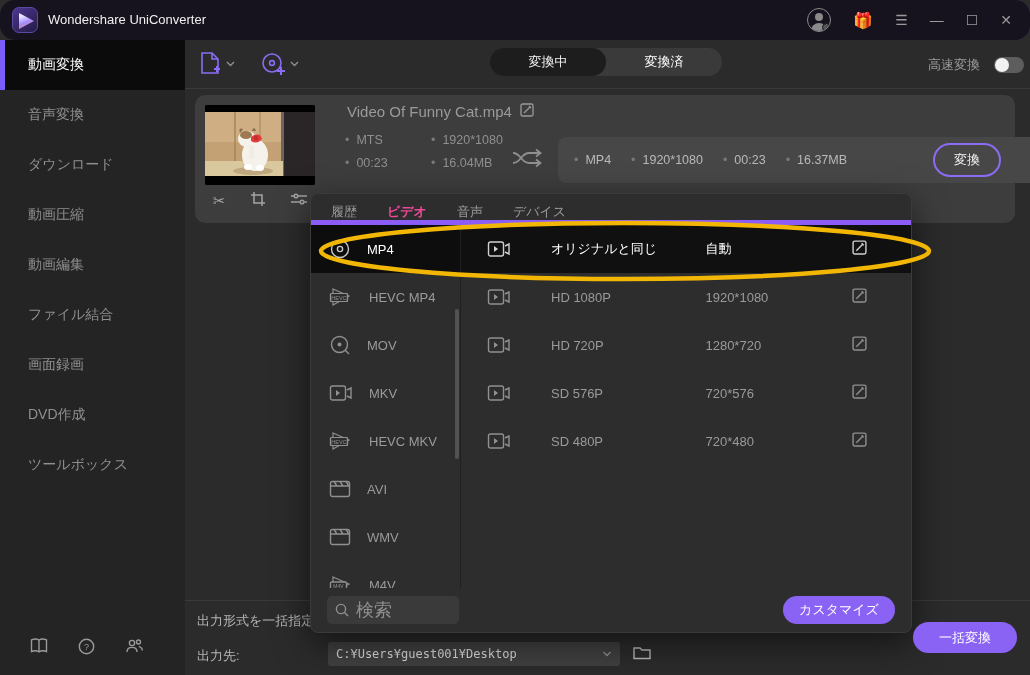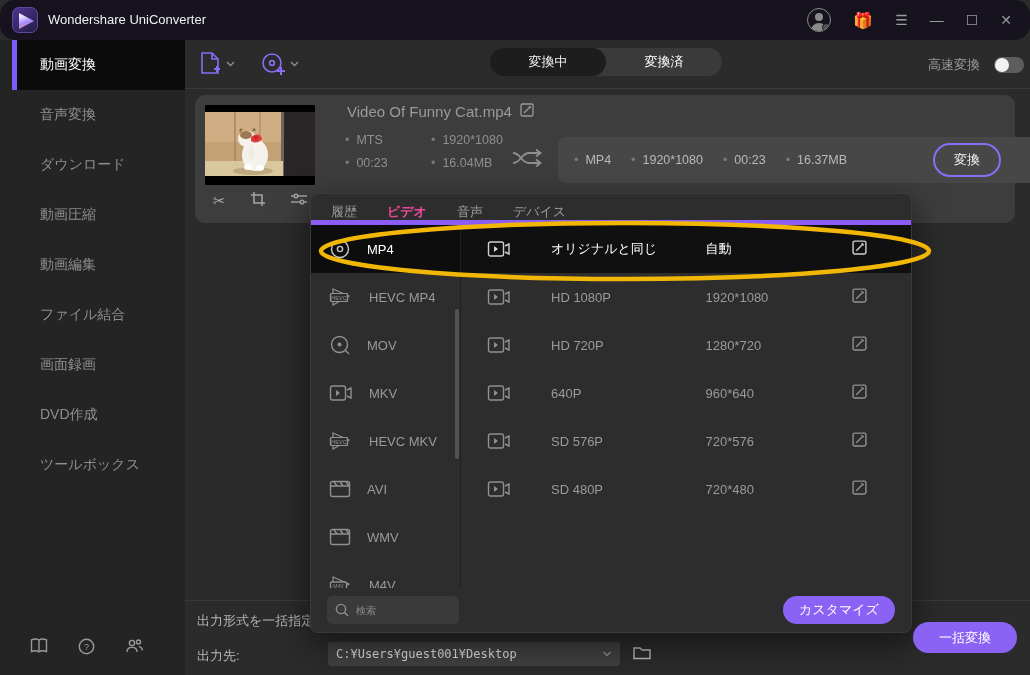--- a/index.html
+++ b/index.html
@@ -14,21 +14,21 @@
   .tb-icons { position:absolute; right:0; top:0; height:40px; display:flex; align-items:center; gap:22px; padding-right:18px; }
   .winbtn { color:#9a9a9a; font-size:14px; line-height:1; cursor:default; }
   .avatar { width:24px; height:24px; border:1.5px solid #8a8a8a; border-radius:50%; position:relative; display:flex; align-items:flex-end; justify-content:center; overflow:hidden; }
   .avatar .head { width:8px; height:8px; background:#8a8a8a; border-radius:50%; position:absolute; top:4px; left:7px; }
   .avatar .body { width:16px; height:8px; background:#8a8a8a; border-radius:8px 8px 0 0; }
   .avatar .badge { position:absolute; right:-1px; bottom:-1px; width:9px; height:9px; background:#555; border-radius:50%; border:1px solid #16121e; }
   .gift { font-size:16px; color:#f07018; }
 
   
   .sidebar { position:absolute; left:0; top:40px; width:185px; height:635px; background:#242424; }
-  .side-item { height:50px; display:flex; align-items:center; padding-left:28px; color:#8f8f8f; font-size:14px; cursor:default;margin-left:12px; }
+  .side-item { height:50px; display:flex; align-items:center; padding-left:28px; color:#8f8f8f; font-size:14px; cursor:default; }
   .side-item.active { background:#0b0b0b; color:#ffffff; box-shadow:inset 5px 0 0 #7c5cfa; }
   .side-foot { position:absolute; left:30px; bottom:20px; display:flex; gap:30px; color:#9a9a9a; }
   .side-foot svg { display:block; }
 
   
   .main-divider { position:absolute; left:185px; top:88px; width:845px; height:1px; background:#3a3a3a; }
   .tool-btn { position:absolute; top:51px; display:flex; align-items:center; gap:4px; color:#8a6cf5; }
   .chev { color:#8f8f8f; }
   .segmented { position:absolute; left:490px; top:48px; width:232px; height:28px; background:#3a3a3a; border-radius:16px; display:flex; }
   .seg { flex:1; display:flex; align-items:center; justify-content:center; color:#ffffff; border-radius:16px; font-size:13px; }
@@ -65,21 +65,21 @@
   .preset-col { flex:1; overflow:hidden; }
   .pre-row { height:48px; display:flex; align-items:center; padding:0 20px 0 26px; color:#9a9a9a;gap:16px; }
   .pre-row.active { background:#101010; color:#fff; }
   .pre-row svg { flex:none; color:#909090; margin-right:24px; }
   .pre-row.active svg { color:#d0d0d0; }
   .pre-name { width:175px; }
   .pre-res { width:165px; }
   .pre-edit { margin-left:auto; color:#8f8f8f; }
   .p-foot { height:44px; display:flex; align-items:center; padding:0 16px; }
   .search-box { width:132px; height:28px; background:#3a3a3a; border-radius:5px; display:flex; align-items:center; padding:0 8px; gap:7px; color:#8f8f8f; }
-  .search-box input { border:none; outline:none; background:transparent; color:#cfcfcf; width:85px; font-size:10px; font-family:inherit; }
+  .search-box input { border:none; outline:none; background:transparent; color:#cfcfcf; width:85px; font-size:18px; font-family:inherit; }
   .search-box input::placeholder { color:#8f8f8f; }
   .customize-btn { margin-left:auto; width:112px; height:28px; background:#8a63f5; border:none; border-radius:14px; color:#fff; font-size:13px; display:flex; align-items:center; justify-content:center; }
 
   
   .footer { position:absolute; left:185px; top:600px; width:845px; height:75px; border-top:1px solid #3a3a3a; }
   .f-label1 { position:absolute; left:12px; top:11px; color:#b5b5b5; }
   .f-label2 { position:absolute; left:12px; top:46px; color:#b5b5b5; }
   .path-select { position:absolute; left:143px; top:41px; width:292px; height:24px; background:#404040; border-radius:3px; display:flex; align-items:center; padding:0 8px; }
   .path-text { color:#d8d8d8; font-size:12px; font-family:"DejaVu Sans Mono",monospace; }
   .path-select .chev { margin-left:auto; }
@@ -378,33 +378,20 @@
                 <rect x="1" y="1" width="12" height="12" rx="1.5"></rect>
                 <path d="M4 10 L10.5 3.5 M9 3 L11 5"></path>
               </svg></span>
         </div>
         <div class="pre-row">
           <svg width="24" height="20" viewBox="0 0 24 20" fill="none" stroke="currentColor" stroke-width="1.4">
               <rect x="1.5" y="3" width="15" height="14" rx="2"></rect>
               <path d="M7 7 L11 10 L7 13 Z" fill="currentColor" stroke="none"></path>
               <path d="M18 7 L22 5 V15 L18 13"></path>
             </svg>
-          <span class="pre-name">640P</span>
-          <span class="pre-res">960*640</span>
-          <span class="pre-edit"><svg width="15" height="15" viewBox="0 0 14 14" fill="none" stroke="currentColor" stroke-width="1.3">
-                <rect x="1" y="1" width="12" height="12" rx="1.5"></rect>
-                <path d="M4 10 L10.5 3.5 M9 3 L11 5"></path>
-              </svg></span>
-        </div>
-        <div class="pre-row">
-          <svg width="24" height="20" viewBox="0 0 24 20" fill="none" stroke="currentColor" stroke-width="1.4">
-              <rect x="1.5" y="3" width="15" height="14" rx="2"></rect>
-              <path d="M7 7 L11 10 L7 13 Z" fill="currentColor" stroke="none"></path>
-              <path d="M18 7 L22 5 V15 L18 13"></path>
-            </svg>
           <span class="pre-name">SD 576P</span>
           <span class="pre-res">720*576</span>
           <span class="pre-edit"><svg width="15" height="15" viewBox="0 0 14 14" fill="none" stroke="currentColor" stroke-width="1.3">
                 <rect x="1" y="1" width="12" height="12" rx="1.5"></rect>
                 <path d="M4 10 L10.5 3.5 M9 3 L11 5"></path>
               </svg></span>
         </div>
         <div class="pre-row">
           <svg width="24" height="20" viewBox="0 0 24 20" fill="none" stroke="currentColor" stroke-width="1.4">
               <rect x="1.5" y="3" width="15" height="14" rx="2"></rect>

